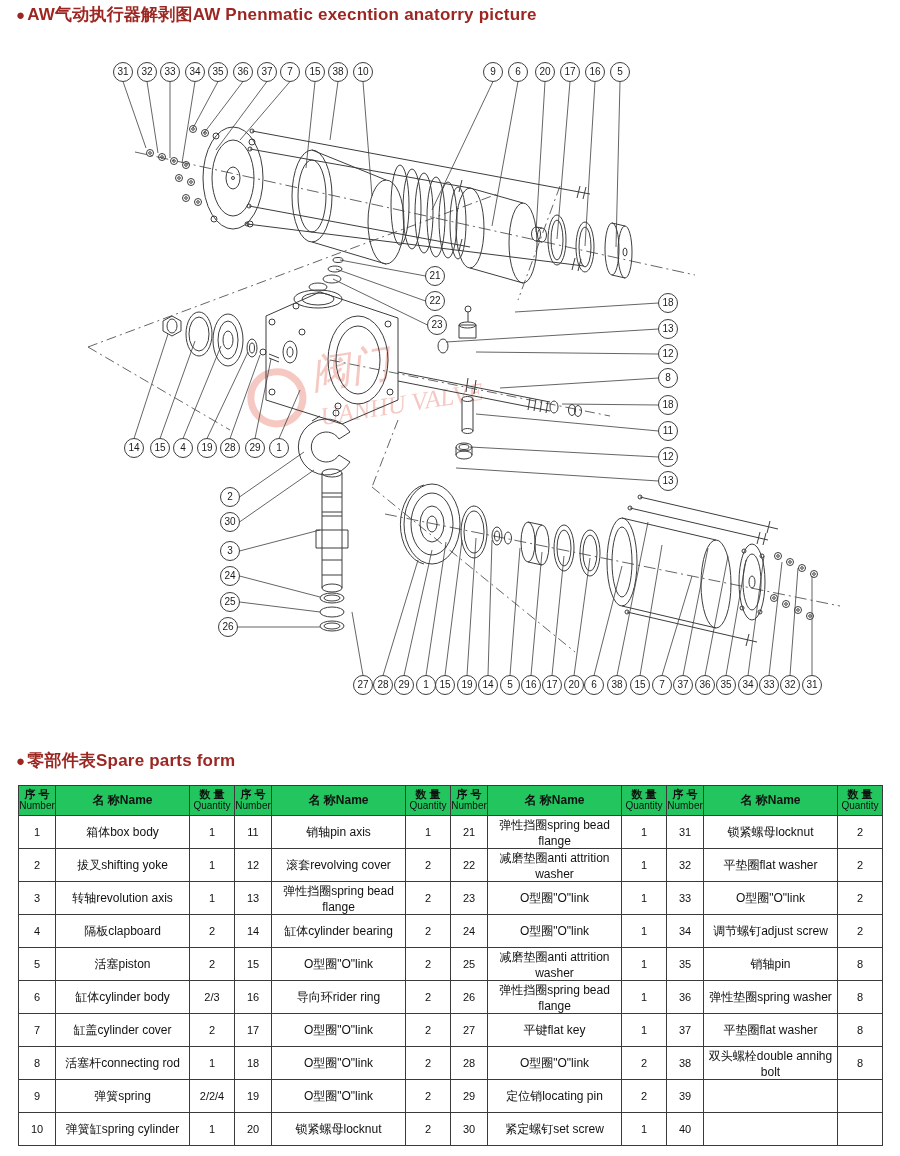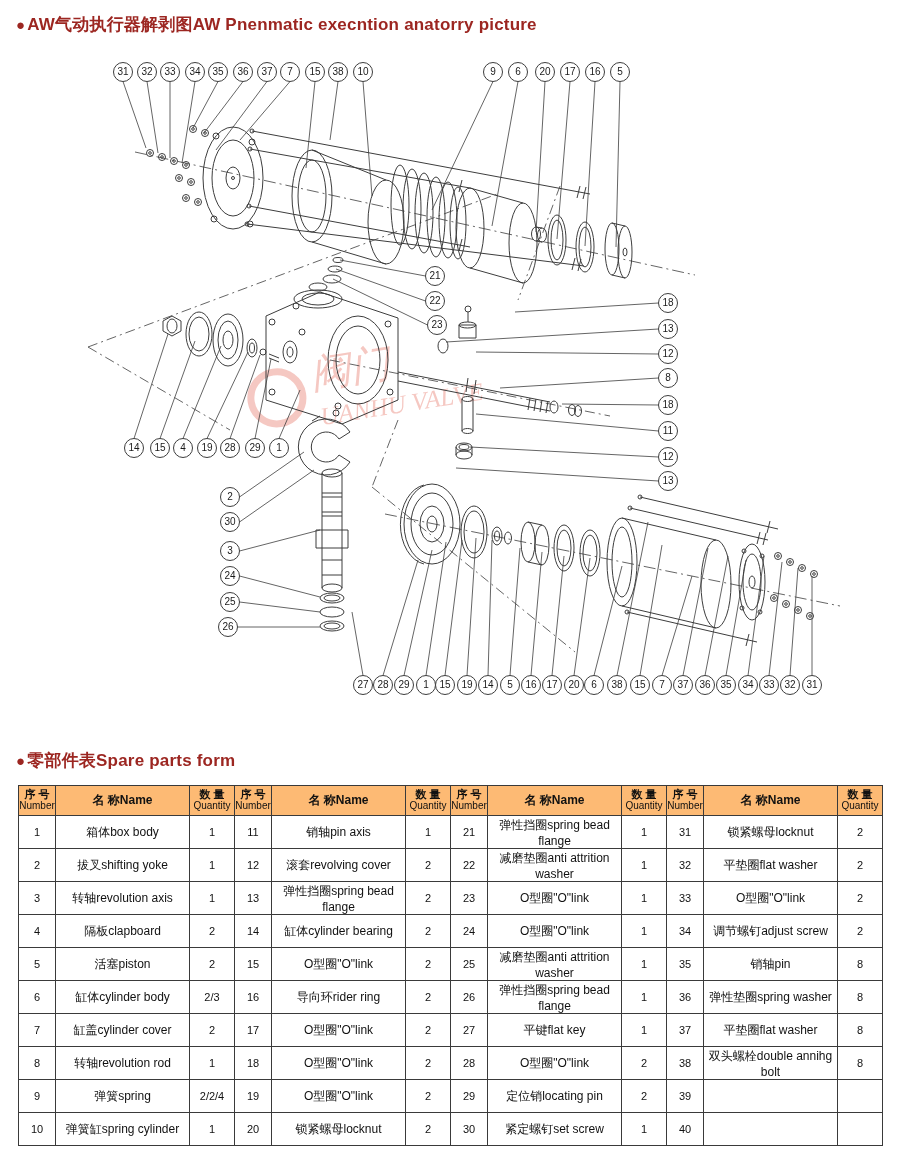--- a/index.html
+++ b/index.html
@@ -4,30 +4,30 @@
 <style>
   html,body{margin:0;padding:0;}
   body{
     width:900px;height:1156px;position:relative;background:#fff;
     font-family:"Liberation Sans","DejaVu Sans",sans-serif;color:#111;overflow:hidden;
   }
   .sec-title{
     position:absolute;left:16px;font-size:17px;font-weight:bold;color:#9c2621;
     letter-spacing:.2px;white-space:nowrap;
   }
-  #title-diagram{top:13px;}
+  #title-diagram{top:3px;}
   #title-parts{top:749px;}
   .sec-title .bullet{margin-right:2px;font-size:15px;}
   svg.diagram{position:absolute;top:0;left:0;}
   table#parts{
     position:absolute;top:785px;left:18px;width:864px;
     border-collapse:collapse;table-layout:fixed;border:1.5px solid #2f2f2f;
   }
   #parts th,#parts td{border:1px solid #3a3a3a;text-align:center;vertical-align:middle;padding:0;}
-  #parts thead th{background:#fdba74;height:29px;font-size:11px;font-weight:bold;line-height:1.05;color:#111;}
+  #parts thead th{background:#22c55e;height:29px;font-size:11px;font-weight:bold;line-height:1.05;color:#111;}
   #parts thead th .en{font-size:10px;font-weight:normal;display:block;}
   #parts thead th .one{font-size:12px;}
   #parts tbody td{height:32px;font-size:11px;color:#111;background:#fff;}
   #parts tbody td.name{font-size:12px;}
 </style>
 </head>
 <body>
 
 <svg class="diagram" width="900" height="744" viewBox="0 0 900 744">
 
@@ -788,21 +788,21 @@
         <td>2</td>
         <td>27</td>
         <td class="name">平键flat key</td>
         <td>1</td>
         <td>37</td>
         <td class="name">平垫圈flat washer</td>
         <td>8</td>
       </tr>
       <tr>
         <td>8</td>
-        <td class="name">转轴revolution rod</td>
+        <td class="name">活塞杆connecting rod</td>
         <td>1</td>
         <td>18</td>
         <td class="name">O型圈"O"link</td>
         <td>2</td>
         <td>28</td>
         <td class="name">O型圈"O"link</td>
         <td>2</td>
         <td>38</td>
         <td class="name">双头螺栓double annihg bolt</td>
         <td>8</td>

